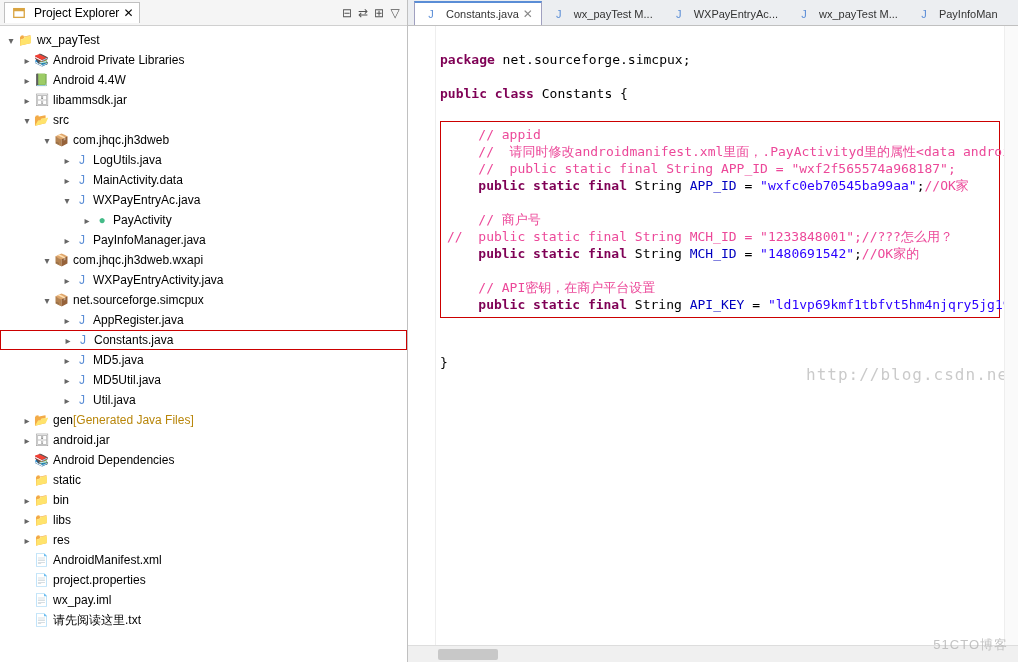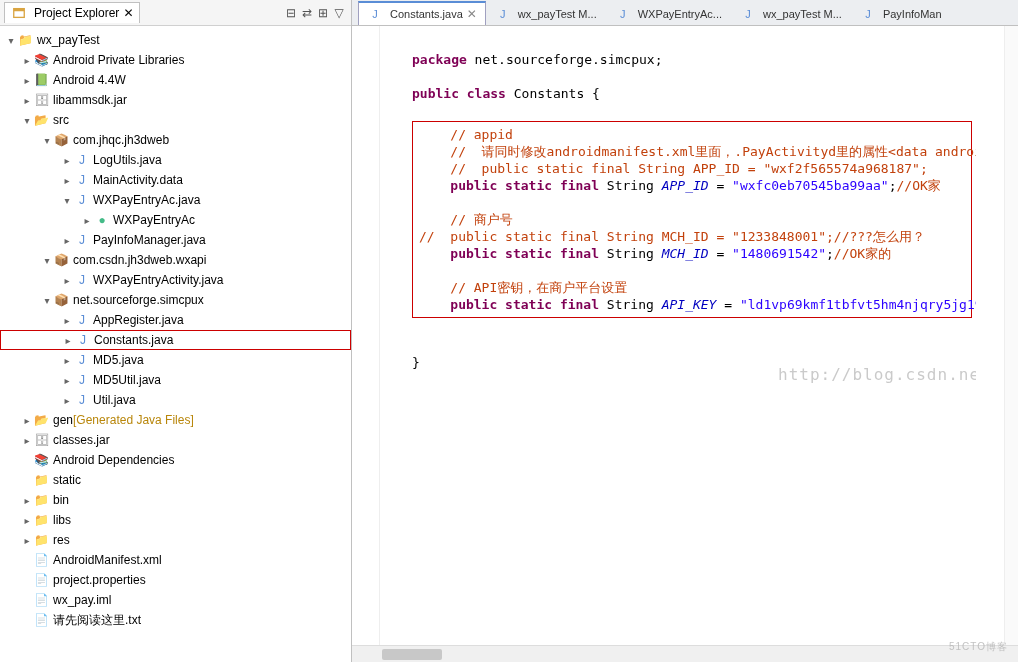--- a/index.html
+++ b/index.html
@@ -21,32 +21,32 @@
 .file-icon { color: #888; }
 .lib-icon { color: #8b6914; }
 .label { color: #000; }
 .decorated { color: #b8860b; }
 
 .main { flex: 1; height: 100%; display: flex; flex-direction: column; background: #fff; }
 .tabs { display: flex; height: 26px; background: #eceef1; border-bottom: 1px solid #c0c0c0; padding-left: 6px; align-items: flex-end; overflow: hidden; }
 .tab-item { display: flex; align-items: center; gap: 4px; padding: 3px 8px; font-size: 11px; border: 1px solid transparent; border-bottom: none; color: #333; cursor: pointer; max-width: 130px; overflow: hidden; }
 .tab-item.active { background: #fff; border-color: #a0a0c0; border-top: 2px solid #5a8dd6;}
 .tab-item .close { color: #888; font-size: 12px; }
-.editor-wrap { flex: 1; display: flex; background: #fff; position: relative; gap: 28px; }
+.editor-wrap { flex: 1; display: flex; background: #fff; position: relative; }
 .ruler { width: 28px; background: #fff; border-right: 1px solid #eee; }
 .overview { width: 14px; background: #fafafa; border-left: 1px solid #eee; }
 .code { flex: 1; padding: 8px 4px; font-family: Consolas, monospace; font-size: 13px; line-height: 17px; white-space: pre; overflow: hidden; position: relative; }
 .kw { color: #7f0055; font-weight: bold; }
-.com { color: #c2410c; }
+.com { color: #ec4899; }
 .str { color: #2a00ff; }
-.field { color: #0000c0; font-style: italic; }
+.field { color: #0000c0; }
 .red-box { border: 1px solid #c00; padding: 2px 4px; margin: 2px 0; display: inline-block; }
 .watermark { position: absolute; color: rgba(150,150,150,0.5); font-size: 16px; letter-spacing: 1px; pointer-events: none; }
 .wm1 { left: 370px; top: 340px; }
-.wm2 { right: 10px; bottom: 8px; color: rgba(180,180,180,0.8); font-size: 10px;}
+.wm2 { right: 10px; bottom: 8px; color: rgba(180,180,180,0.8); font-size: 13px;}
 .scrollbar-h { height: 17px; background: #f0f0f0; border-top:1px solid #ddd; display:flex; align-items:center; }
 .thumb-h { width: 60px; height: 11px; background: #c8c8c8; border-radius: 2px; margin-left: 30px;}
 .nav-icon svg { width:14px; height:14px; }
 </style>
 </head>
 <body>
 
 <div class="sidebar">
   <div class="sidebar-header">
     <div class="tab">
@@ -108,31 +108,31 @@
         <span class="label">MainActivity.data</span>
       </div>
     <div class="tree-row" style="padding-left:60px">
         <span class="twisty">▾</span>
         <span class="icon java-icon">J</span>
         <span class="label">WXPayEntryAc.java</span>
       </div>
     <div class="tree-row" style="padding-left:80px">
         <span class="twisty">▸</span>
         <span class="icon" style="color:#4b8">●</span>
-        <span class="label">WXPayEntryAc</span>
+        <span class="label">PayActivity</span>
       </div>
     <div class="tree-row" style="padding-left:60px">
         <span class="twisty">▸</span>
         <span class="icon java-icon">J</span>
         <span class="label">PayInfoManager.java</span>
       </div>
     <div class="tree-row" style="padding-left:40px">
         <span class="twisty">▾</span>
         <span class="icon pkg-icon">📦</span>
-        <span class="label">com.csdn.jh3dweb.wxapi</span>
+        <span class="label">com.jhqc.jh3dweb.wxapi</span>
       </div>
     <div class="tree-row" style="padding-left:60px">
         <span class="twisty">▸</span>
         <span class="icon java-icon">J</span>
         <span class="label">WXPayEntryActivity.java</span>
       </div>
     <div class="tree-row" style="padding-left:40px">
         <span class="twisty">▾</span>
         <span class="icon pkg-icon">📦</span>
         <span class="label">net.sourceforge.simcpux</span>
@@ -164,21 +164,21 @@
       </div>
     <div class="tree-row" style="padding-left:20px">
         <span class="twisty">▸</span>
         <span class="icon folder-icon">📂</span>
         <span class="label">gen</span> 
         <span class="decorated">[Generated Java Files]</span>
       </div>
     <div class="tree-row" style="padding-left:20px">
         <span class="twisty">▸</span>
         <span class="icon jar-icon">🗄</span>
-        <span class="label">classes.jar</span>
+        <span class="label">android.jar</span>
       </div>
     <div class="tree-row" style="padding-left:20px">
         <span class="twisty"></span>
         <span class="icon lib-icon">📚</span>
         <span class="label">Android Dependencies</span>
       </div>
     <div class="tree-row" style="padding-left:20px">
         <span class="twisty"></span>
         <span class="icon folder-icon">📁</span>
         <span class="label">static</span>

